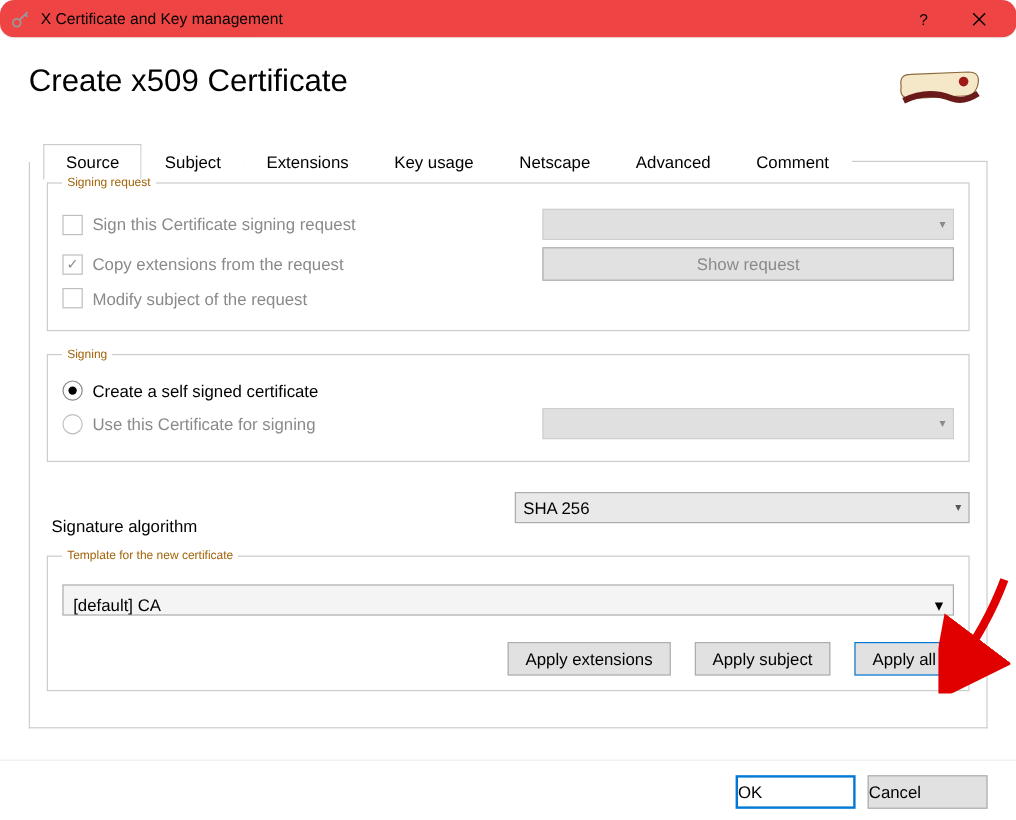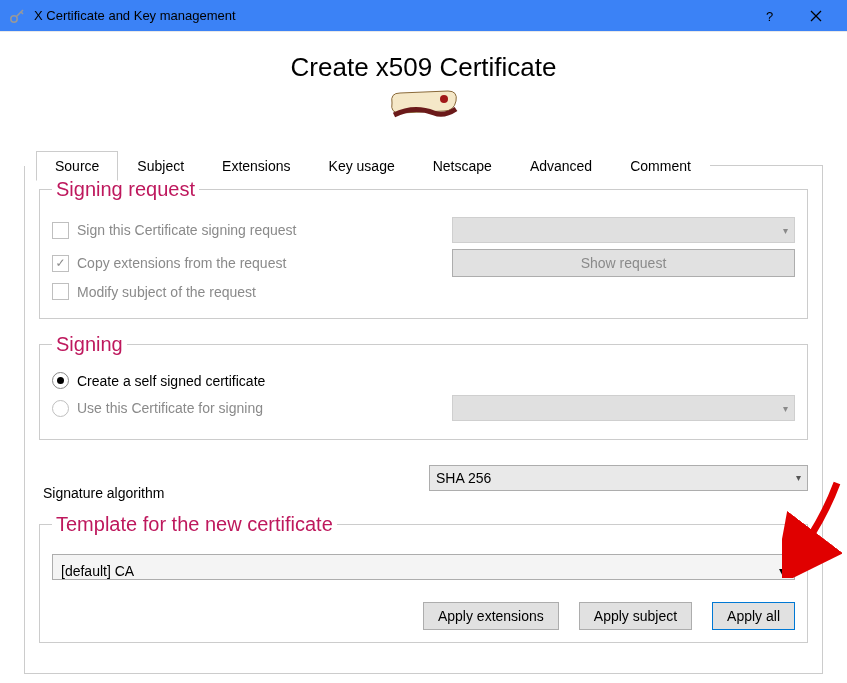--- a/index.html
+++ b/index.html
@@ -12,43 +12,42 @@
     width: 847px;
     height: 683px;
     overflow: hidden;
     position: relative;
   }
   .titlebar {
     height: 32px;
     display: flex;
     align-items: center;
     padding: 0 8px;
-    background: #3b82f6;
+    background: #ef4444;
     border-bottom: 1px solid #e8e8e8;
+    border-radius: 12px;
   }
   .titlebar .app-icon {
     width: 18px; height: 18px;
     margin-right: 8px;
     position: relative;
   }
   .titlebar .title { flex: 1; font-size: 13px; color: #000; }
   .titlebar .ctrl {
     width: 46px; height: 32px;
     display: flex; align-items: center; justify-content: center;
     color: #000;
   }
   .content {
     padding: 20px 24px 16px 24px;
   }
   .header-row {
     display: flex;
-    align-items: center;
     justify-content: space-between;
     margin-bottom: 12px;
-    flex-direction: column;
   }
   .heading {
     font-size: 26px;
     font-weight: 400;
   }
   .scroll-logo {
     width: 80px; height: 40px;
     position: relative;
   }
   .tabs {
@@ -77,23 +76,23 @@
     border-top: none;
     padding: 12px 14px 16px 14px;
   }
   fieldset.group {
     border: 1px solid #ccc;
     margin: 0 0 14px 0;
     padding: 10px 12px 12px 12px;
     position: relative;
   }
   fieldset.group > legend {
-    font-size: 20px;
+    font-size: 10px;
     padding: 0 4px;
-    color: #be185d;
+    color: #a16207;
   }
   .row {
     display: flex;
     align-items: center;
     gap: 10px;
     margin: 6px 0;
   }
   .left-col { flex: 0 0 390px; display: flex; align-items: center; gap: 8px; }
   .right-col { flex: 1; }
   .checkbox, .radio {

